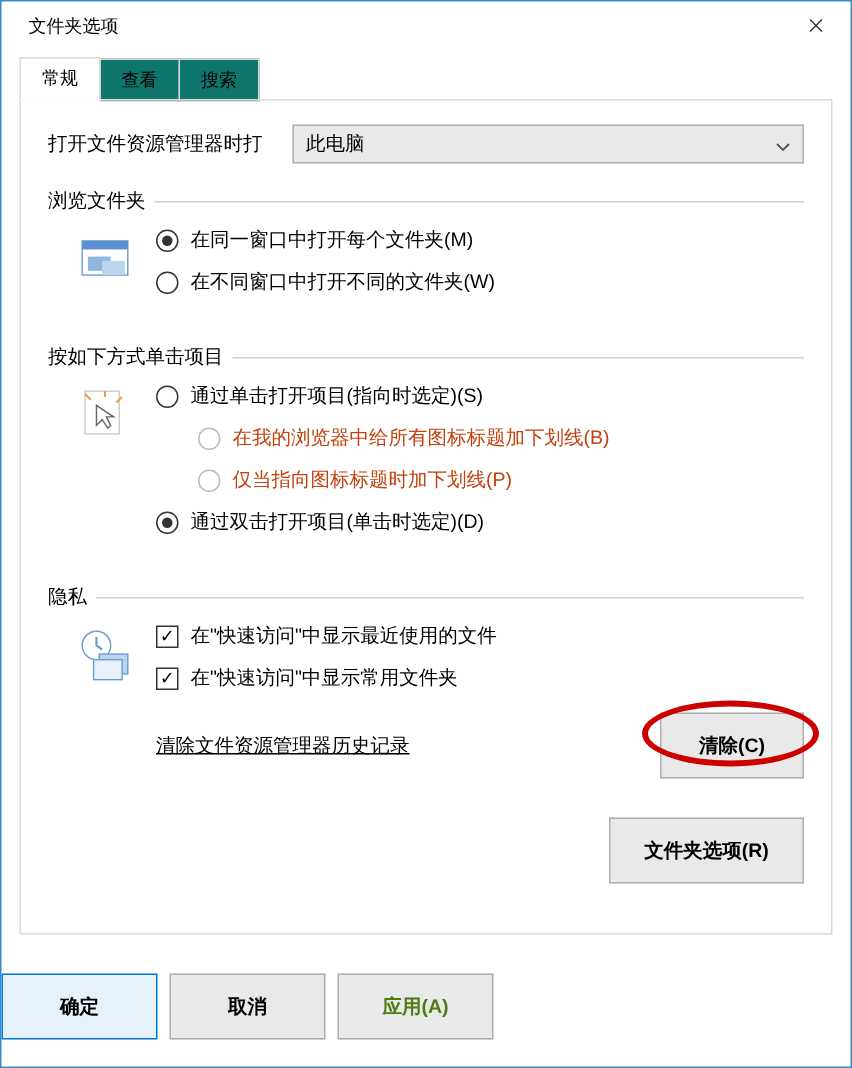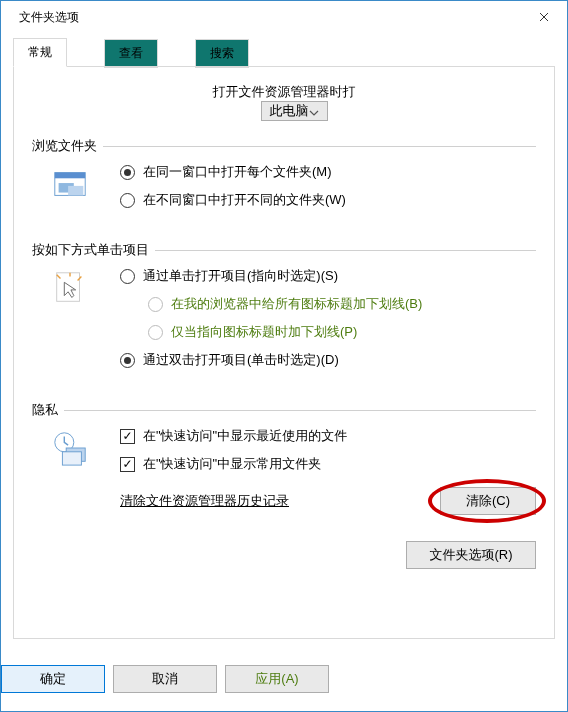--- a/index.html
+++ b/index.html
@@ -40,21 +40,20 @@
   padding: 8px 12px 12px 12px;
   flex: 1;
   display: flex;
   flex-direction: column;
 }
 .tabs {
   display: flex;
   align-items: flex-end;
   height: 26px;
   position: relative;
-  gap: 38px;
 }
 .tab {
   padding: 5px 14px;
   border: 1px solid #d9d9d9;
   background: #fff;
   font-size: 12px;
   cursor: pointer;
   position: relative;
   margin-right: -1px;
 }
@@ -71,21 +70,20 @@
   border: 1px solid #d9d9d9;
   flex: 1;
   padding: 16px 18px;
   position: relative;
   margin-top: -1px;
 }
 .row1 {
   display: flex;
   align-items: center;
   margin-bottom: 16px;
-  flex-direction: column;
 }
 .row1-label { font-size: 13px; }
 .select {
   flex: 1;
   margin-left: 20px;
   height: 26px;
   border: 1px solid #adadad;
   background: #e9e9e9;
   display: flex;
   align-items: center;
@@ -107,42 +105,42 @@
 }
 .group-title .line {
   flex: 1;
   height: 1px;
   background: #d0d0d0;
   margin-left: 6px;
 }
 .group-body {
   display: flex;
   padding-left: 18px;
-  gap: 30px;
+  gap: 14px;
 }
 .group-icon {
   width: 40px;
   display: flex;
   align-items: flex-start;
   justify-content: center;
   padding-top: 2px;
 }
 .options {
   flex: 1;
   font-size: 13px;
 }
 .opt {
   display: flex;
   align-items: center;
   gap: 8px;
   margin-bottom: 10px;
 }
 .opt.sub {
   padding-left: 28px;
-  color: #4d7c0f;
+  color: #c2410c;
 }
 .opt.sub .radio-circle { border-color: #bbb; }
 .radio-circle {
   width: 15px; height: 15px;
   border: 1px solid #333;
   border-radius: 50%;
   display: flex;
   align-items: center;
   justify-content: center;
   flex-shrink: 0;
@@ -168,27 +166,28 @@
 }
 .privacy-row {
   display: flex;
   align-items: center;
   margin-top: 14px;
 }
 .priv-label { font-size: 13px; flex: 1; text-decoration: underline; }
 .clear-btn-wrap { position: relative; }
 .btn {
   min-width: 96px;
-  height: 28px;
+  height: 44px;
   border: 1px solid #adadad;
   background: #e9e9e9;
   font-size: 13px;
   cursor: pointer;
   padding: 0 14px;
   font-family: inherit;
+  font-weight: bold;
 }
 .red-oval {
   position: absolute;
   border: 4px solid #cc0000;
   border-radius: 50%;
   width: 118px;
   height: 44px;
   left: -12px;
   top: -8px;
   pointer-events: none;

